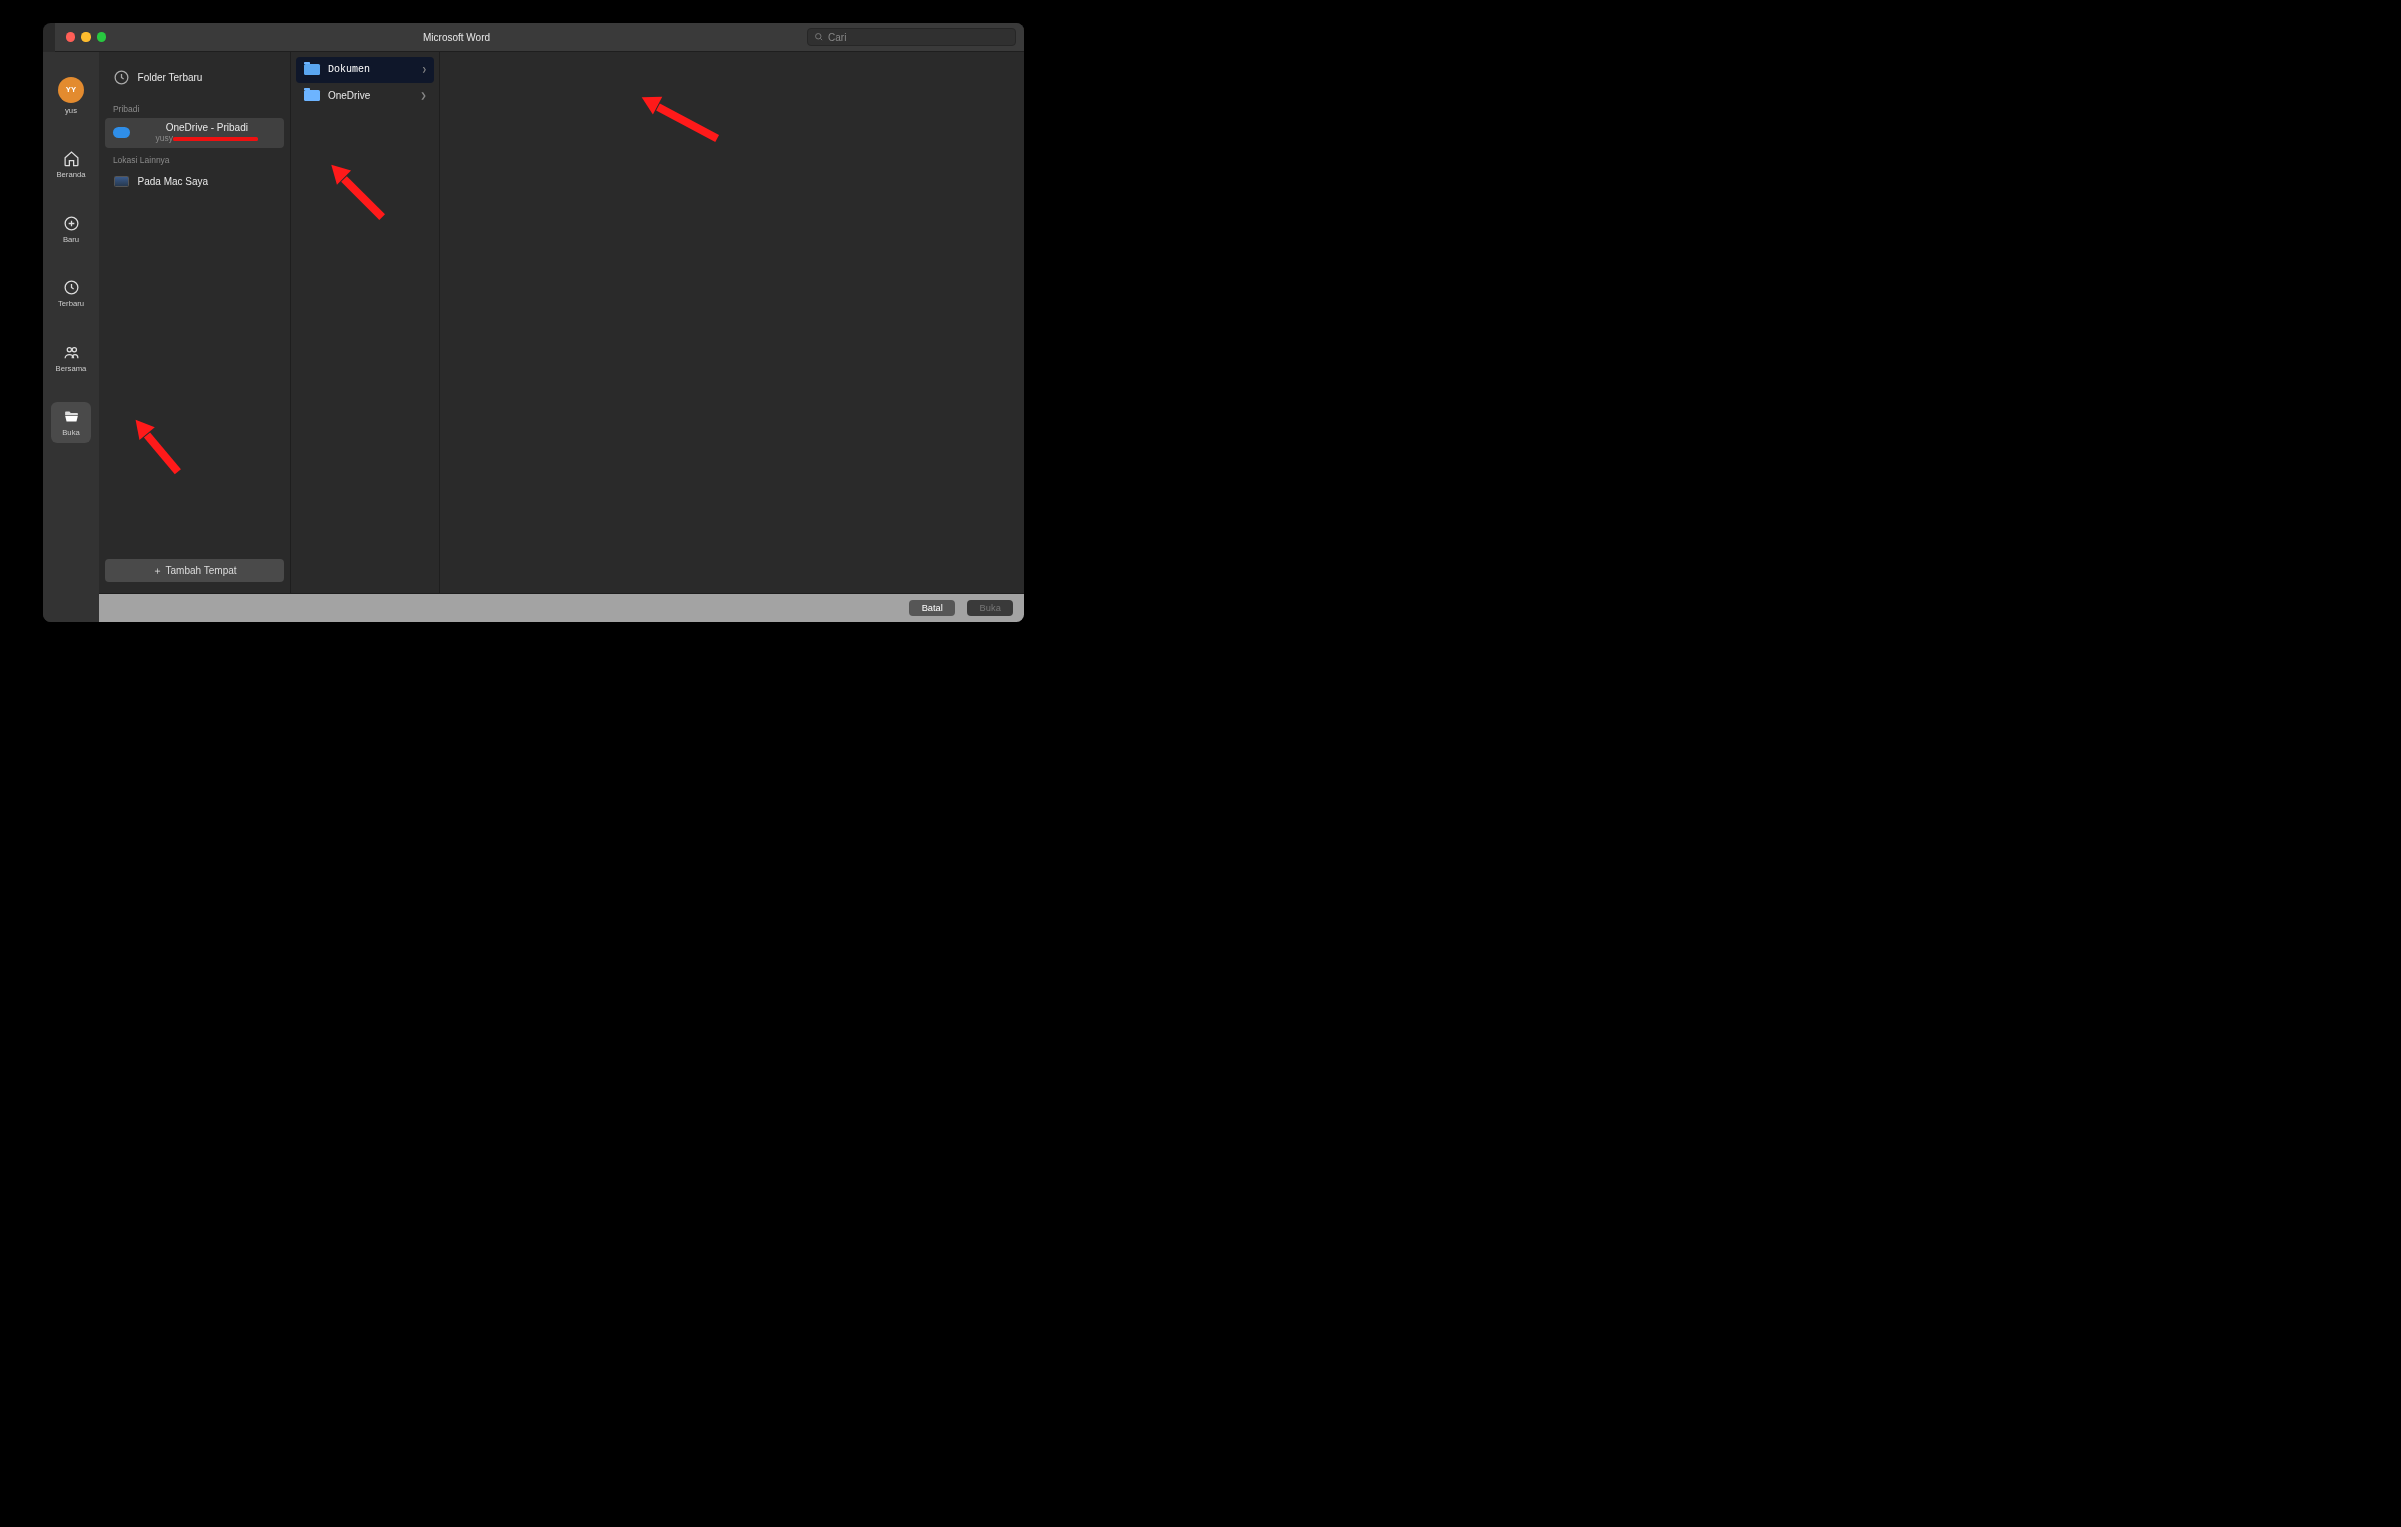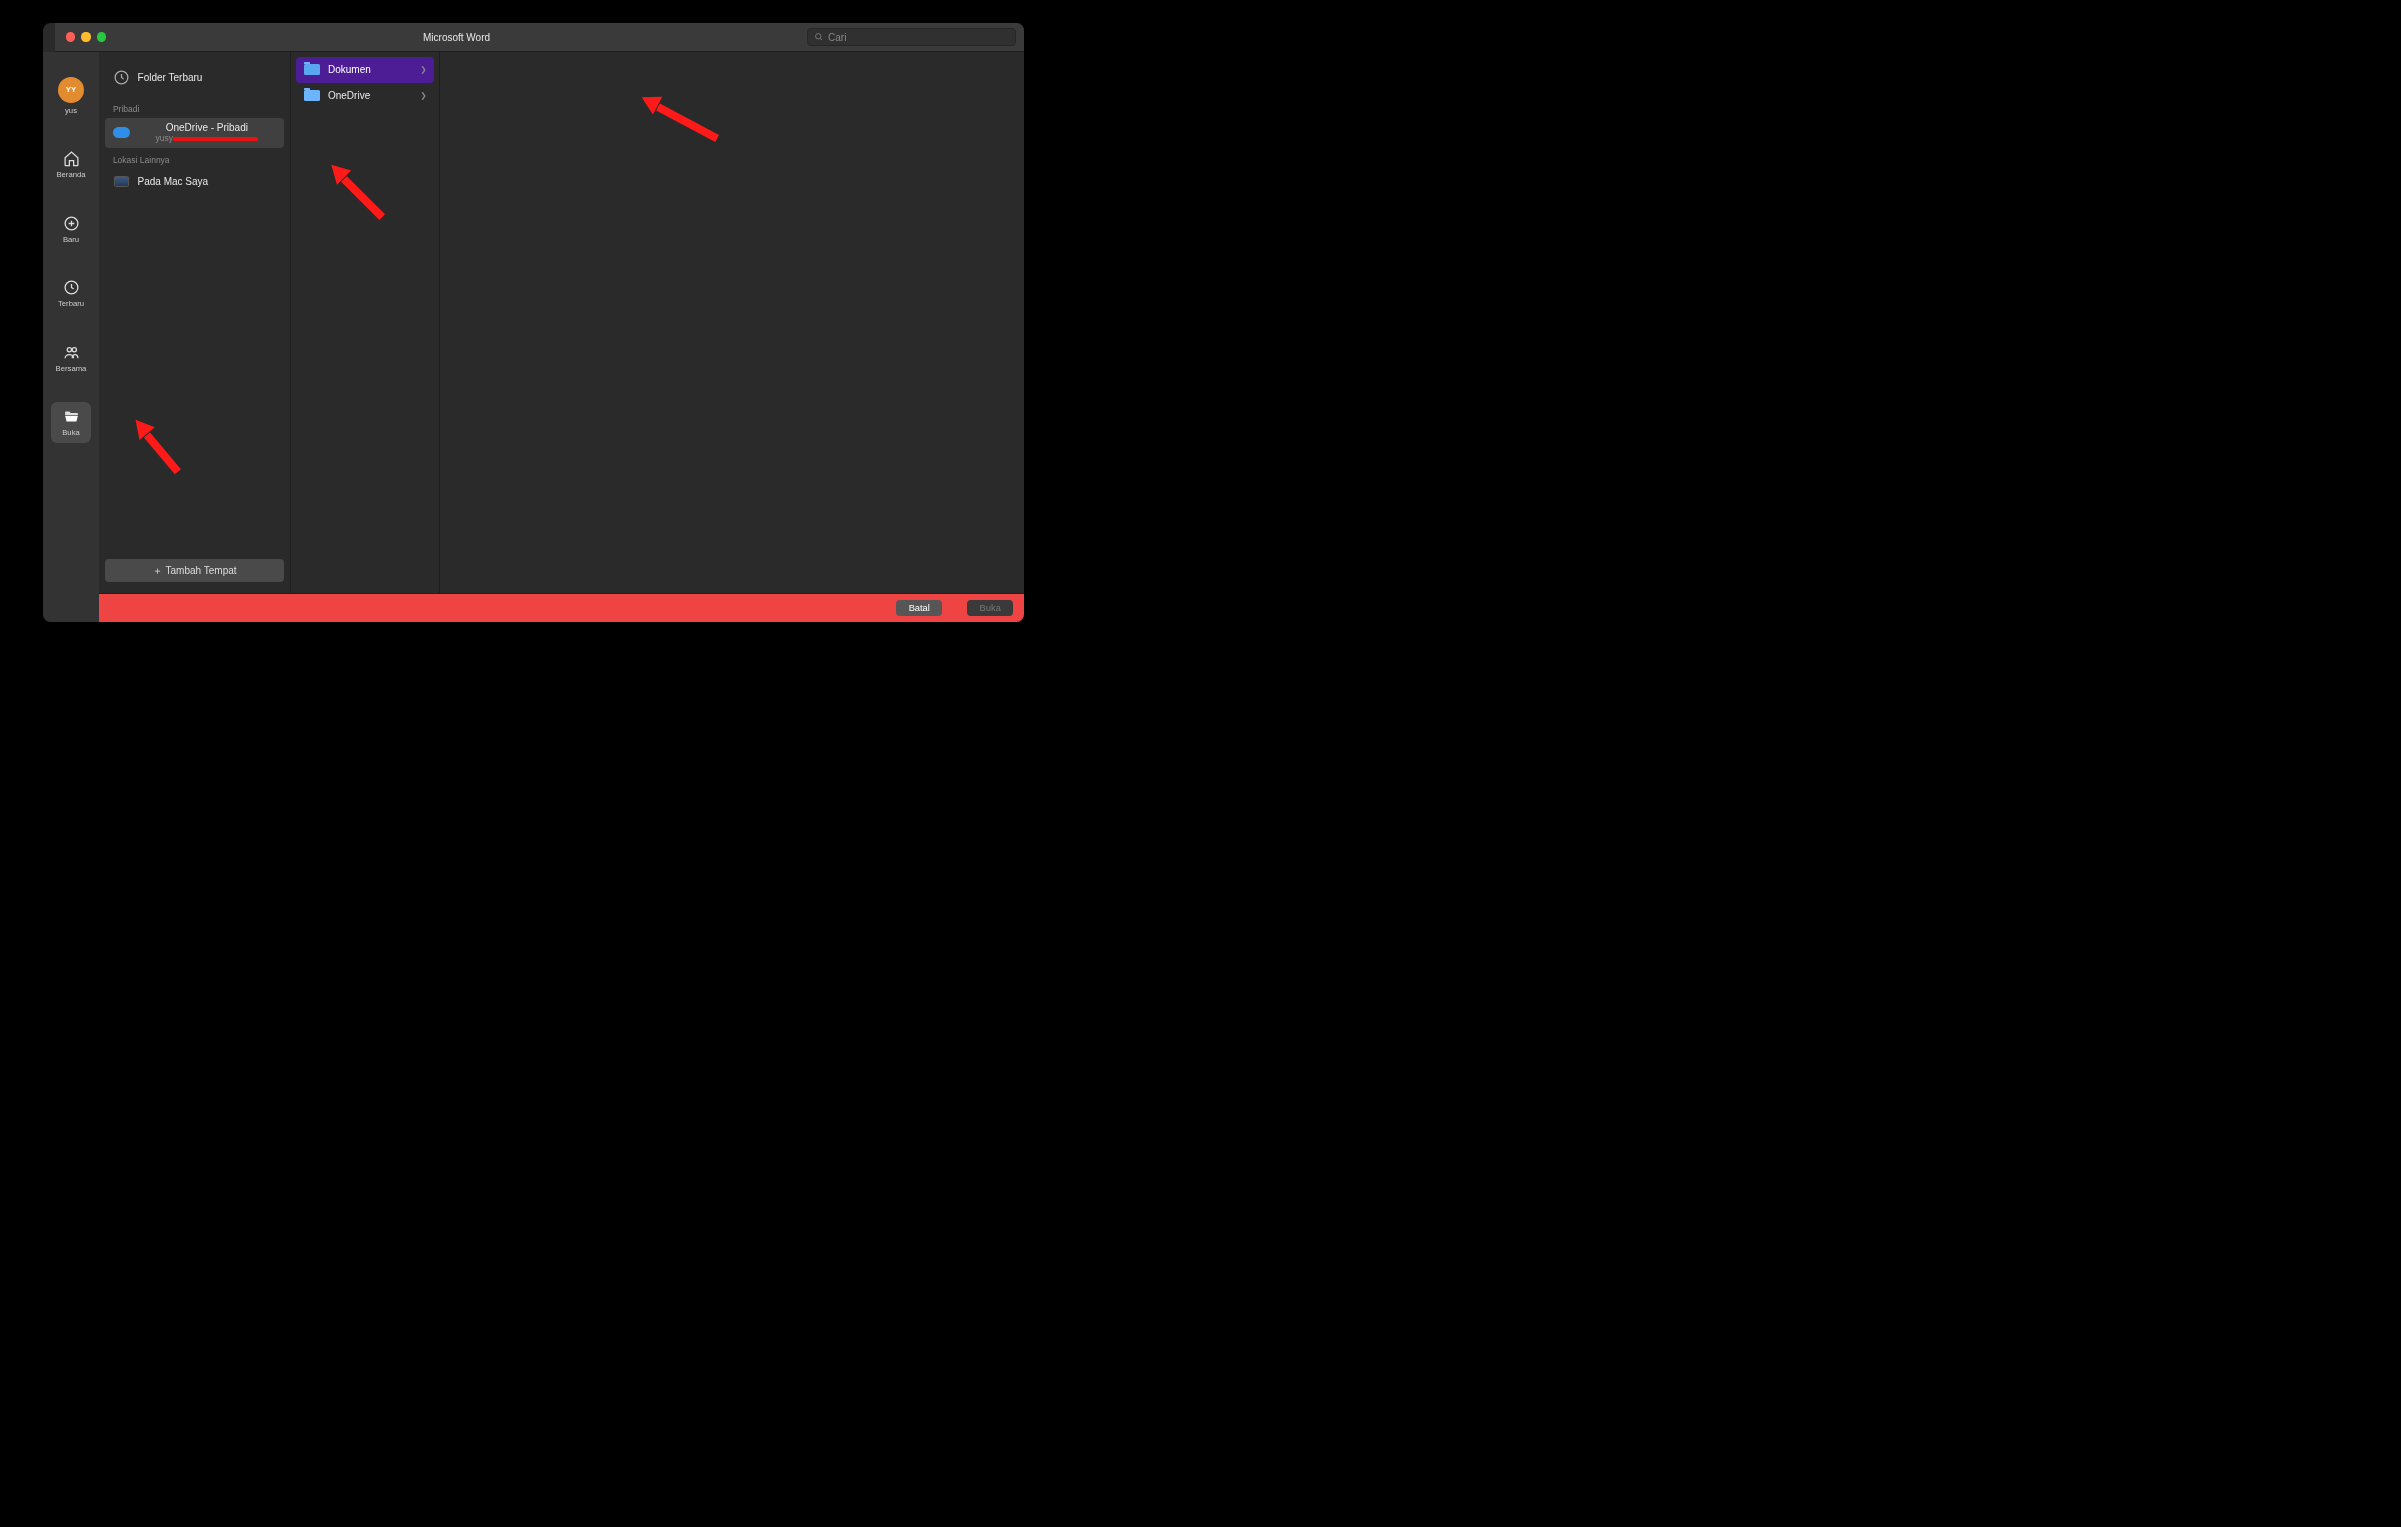--- a/index.html
+++ b/index.html
@@ -66,33 +66,33 @@
   .col4 { flex:1; }
   .row {
     display:flex; align-items:center; gap:7.7px; padding:4.6px 7.7px; border-radius:3.9px; cursor:pointer;
   }
   .row.big { padding:10.8px 7.7px; }
   .row .icon { width:17px; height:17px; display:flex; align-items:center; justify-content:center; flex-shrink:0; }
   .row .txt { flex:1; min-width:0; display:flex; flex-direction:column; }
   .row .label { font-size:10px; color:#e8e8e8; }
   .row .sub { font-size:8.5px; color:#8a8a8a; }
   .row.sel { background:#404040;text-align:center; }
-  .row.blue { background:#4c1d95; color:#fff; }
+  .row.blue { background:#0f172a; color:#fff;font-family:Liberation Mono, monospace; }
   .row.blue .label { color:#fff; }
   .section-label { font-size:8.5px; color:#8a8a8a; padding:7.7px 7.7px 3.1px; }
   .chev { color:#888; font-size:7.7px;}
   .addplace {
     margin-top:auto; margin-bottom:4.6px;
     background:#4a4a4a; border-radius:3.9px; height:23px;
     display:flex; align-items:center; justify-content:center; gap:3.1px;
     color:#ddd; font-size:10px; cursor:pointer;
   }
   .footer {
-    height:29px; background:#ef4444; border-top:0.8px solid #1e1e1e;
-    display:flex; align-items:center; justify-content:flex-end; gap:25px; padding:0 10.8px;
+    height:29px; background:#a3a3a3; border-top:0.8px solid #1e1e1e;
+    display:flex; align-items:center; justify-content:flex-end; gap:12px; padding:0 10.8px;
   }
   .btn {
     background:#565656; color:#fff; border:none; border-radius:3.9px;
     padding:3.1px 12.4px; font-size:9.3px; cursor:pointer;
   }
   .btn.disabled { background:#3a3a3a; color:#777; }
   .redact {
     display:inline-block; width:85px; height:3.9px; background:#e11; border-radius:1.5px; vertical-align:middle;
   }
   

